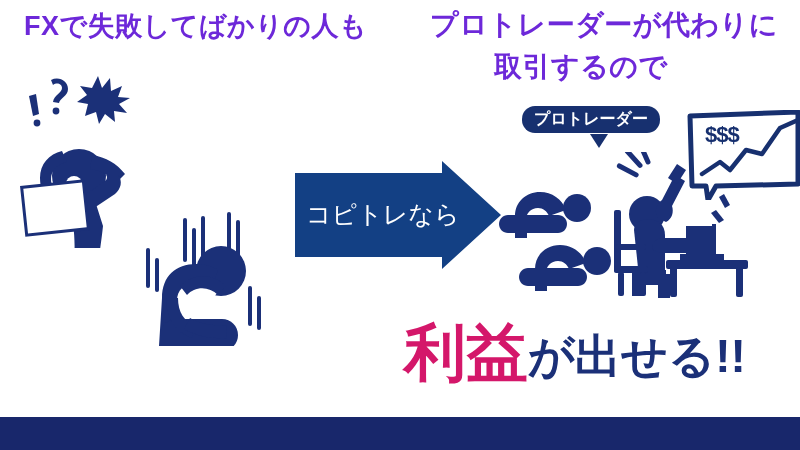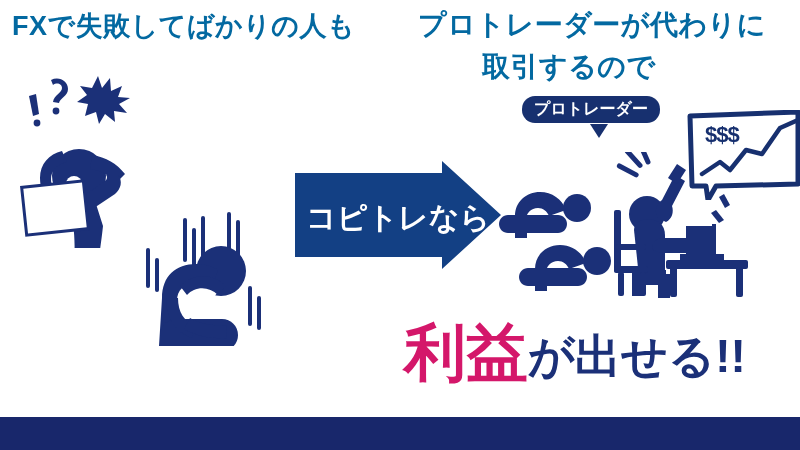--- a/index.html
+++ b/index.html
@@ -8,51 +8,52 @@
     background:#ffffff;
     font-family:"Liberation Sans","DejaVu Sans",sans-serif;
     overflow:hidden;
     position:relative;
   }
   #stage{position:relative;width:800px;height:450px;background:#ffffff;}
   .abs{position:absolute;}
 
   
   .headline{
-    color:#0369a1;
+    color:#6d28d9;
     font-weight:bold;
     letter-spacing:0.5px;
     white-space:nowrap;
     line-height:1.05;
+    margin-left:12px;
   }
   #headline-left{left:12px;top:12px;font-size:27px;}
   #headline-right-1{left:418px;top:10px;font-size:28px;}
   #headline-right-2{left:482px;top:52px;font-size:28px;}
 
   
   #bottom-line{
     left:404px;top:322px;white-space:nowrap;
     font-weight:bold;line-height:1;
   }
   #bottom-line .big{font-size:62px;color:#d4176a;letter-spacing:0px;vertical-align:-2px;}
   #bottom-line .nav{font-size:46px;color:#1b3078;letter-spacing:0px;}
 
   
   #bottom-bar{left:0;top:417px;width:800px;height:33px;background:#18276b;}
 
   
   #arrow-wrap{left:292px;top:158px;width:212px;height:115px;}
   #arrow-label{
     position:absolute;left:14px;top:40px;width:160px;
-    color:#ffffff;font-size:30px;font-weight:bold;
+    color:#ffffff;font-size:25px;font-weight:normal;
     white-space:nowrap;text-align:left;letter-spacing:0px;
   }
 
   
-  #pro-tag{left:522px;top:96px;}
+  #pro-tag{left:522px;top:106px;}
   #pro-tag .bub{
     background:#17306f;color:#fff;border-radius:13px;
     padding:4px 12px 5px 12px;font-size:16px;font-weight:bold;
     white-space:nowrap;line-height:1.1;
   }
   #pro-tag .tail{
     position:absolute;left:68px;top:28px;width:0;height:0;
     border-left:9px solid transparent;border-right:9px solid transparent;
     border-top:14px solid #17306f;
   }

